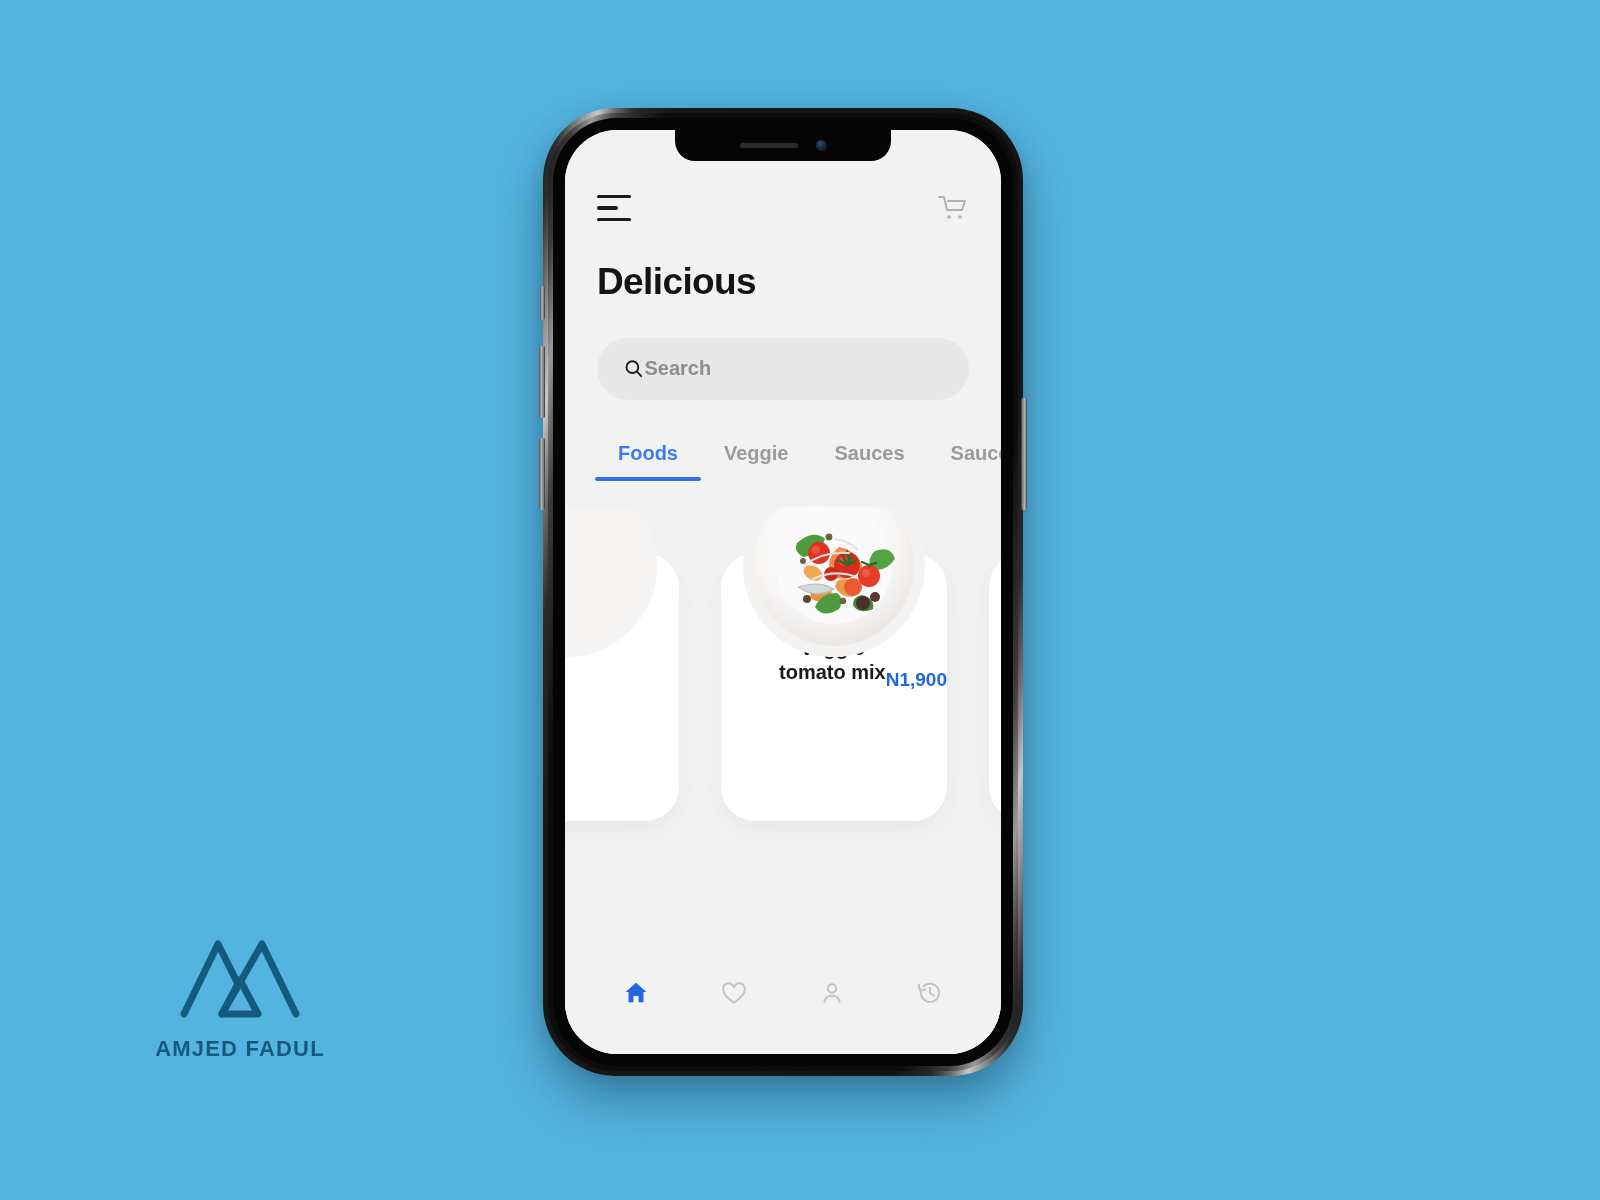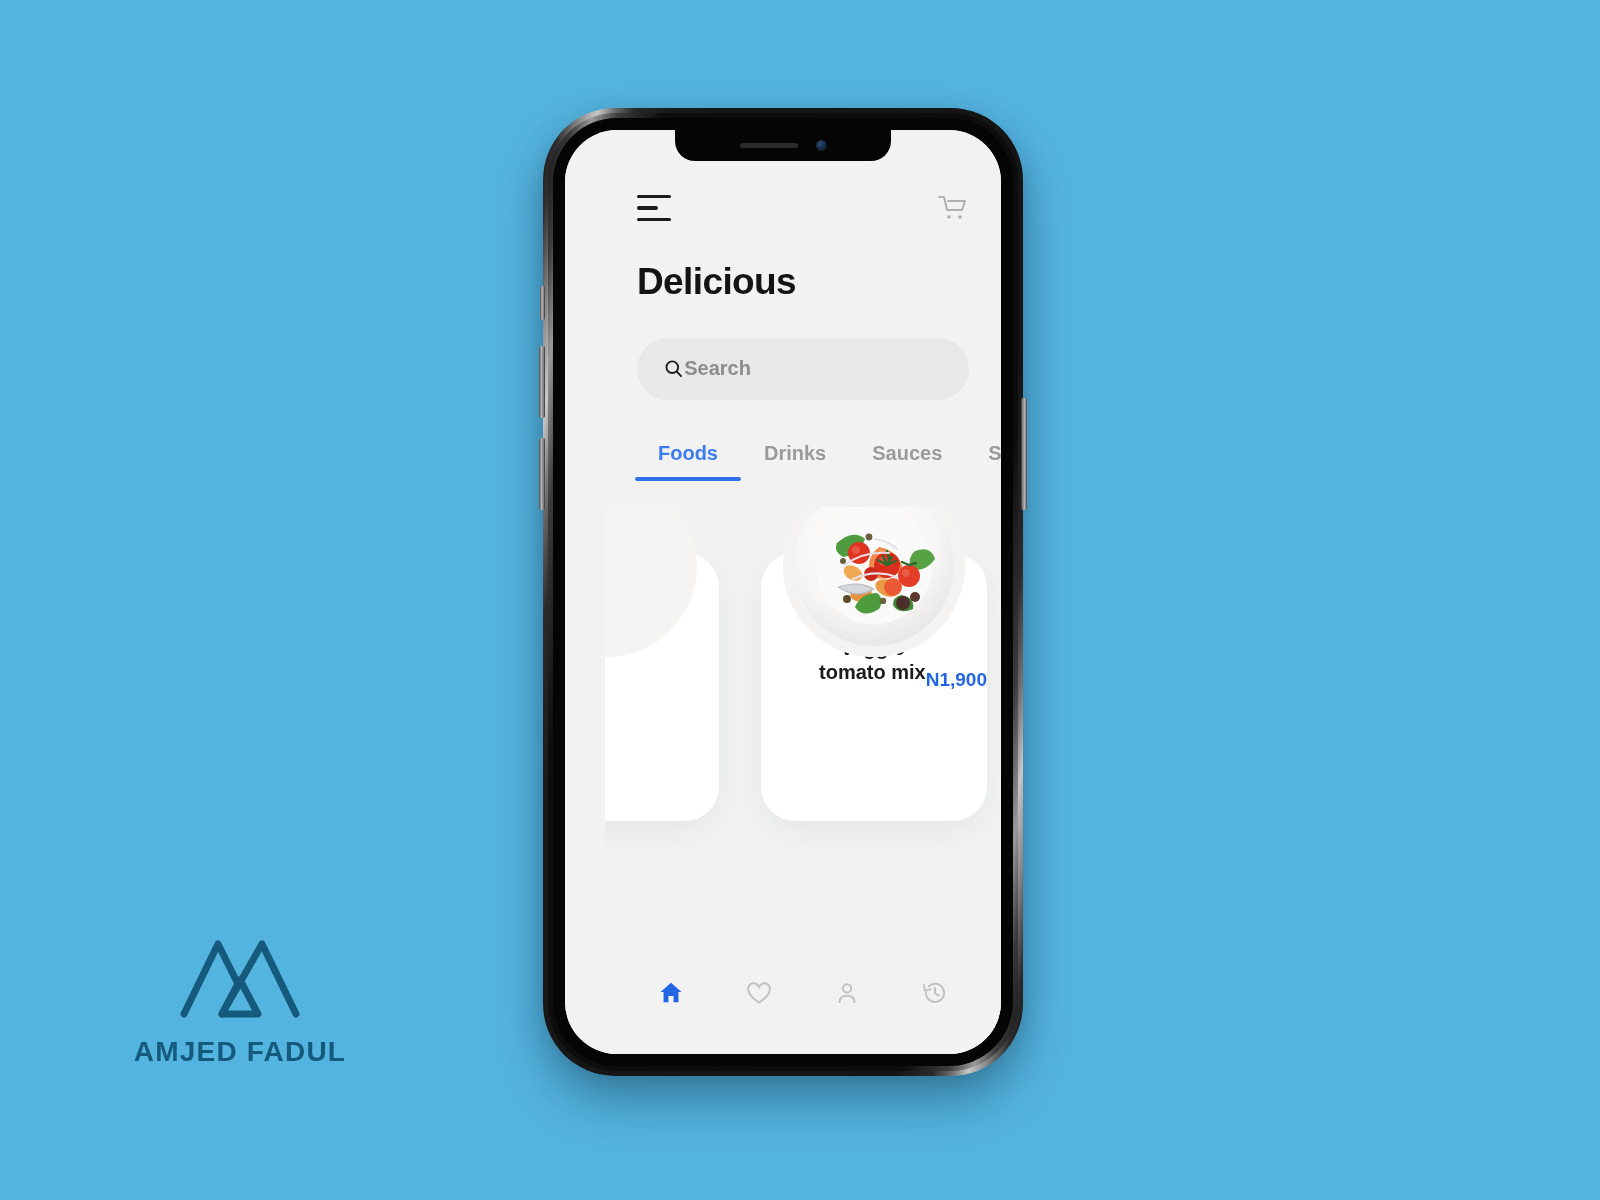--- a/index.html
+++ b/index.html
@@ -26,21 +26,21 @@
     pointer-events: none;
   }
   .brand-logo {
     display: block;
     margin: 0 auto;
     width: 132px;
     height: 92px;
   }
   .brand-name {
     margin-top: 14px;
-    font-size: 28px;
+    font-size: 22px;
     font-weight: 700;
     letter-spacing: 1.2px;
     color: #155a7d;
     font-family: "Liberation Sans", sans-serif;
   }
 
   
   .phone-wrap {
     position: absolute;
     left: 543px;
@@ -146,21 +146,20 @@
     background: radial-gradient(circle at 38% 35%, #2d4f7a 0%, #14243a 55%, #0a0f18 100%);
   }
 
   
   .app {
     position: absolute;
     inset: 0;
     display: flex;
     flex-direction: column;
     background: #f2f2f2;
-    padding-left: 40px;
   }
 
   .topbar {
     display: flex;
     align-items: center;
     justify-content: space-between;
     padding: 62px 32px 0 32px;
     flex: none;
   }
 
@@ -376,21 +375,21 @@
           <g fill="none" stroke="#1b1b1b" stroke-width="2.1" stroke-linecap="round">
             <circle cx="10.5" cy="10.5" r="6.6"></circle>
             <line x1="15.6" y1="15.6" x2="20.4" y2="20.6"></line>
           </g>
         </svg>
         <input class="search-input" type="text" placeholder="Search" style="">
       </div>
 
       <div class="tabs">
         <div class="tab active">Foods</div>
-        <div class="tab">Drinks</div>
+        <div class="tab">Veggie</div>
         <div class="tab">Sauces</div>
         <div class="tab">Sauces</div>
       </div>
 
       <div class="carousel">
         <div class="card-track">
 
           <div class="card">
             <div class="card-thumb"></div>
             <div class="card-title"></div>

